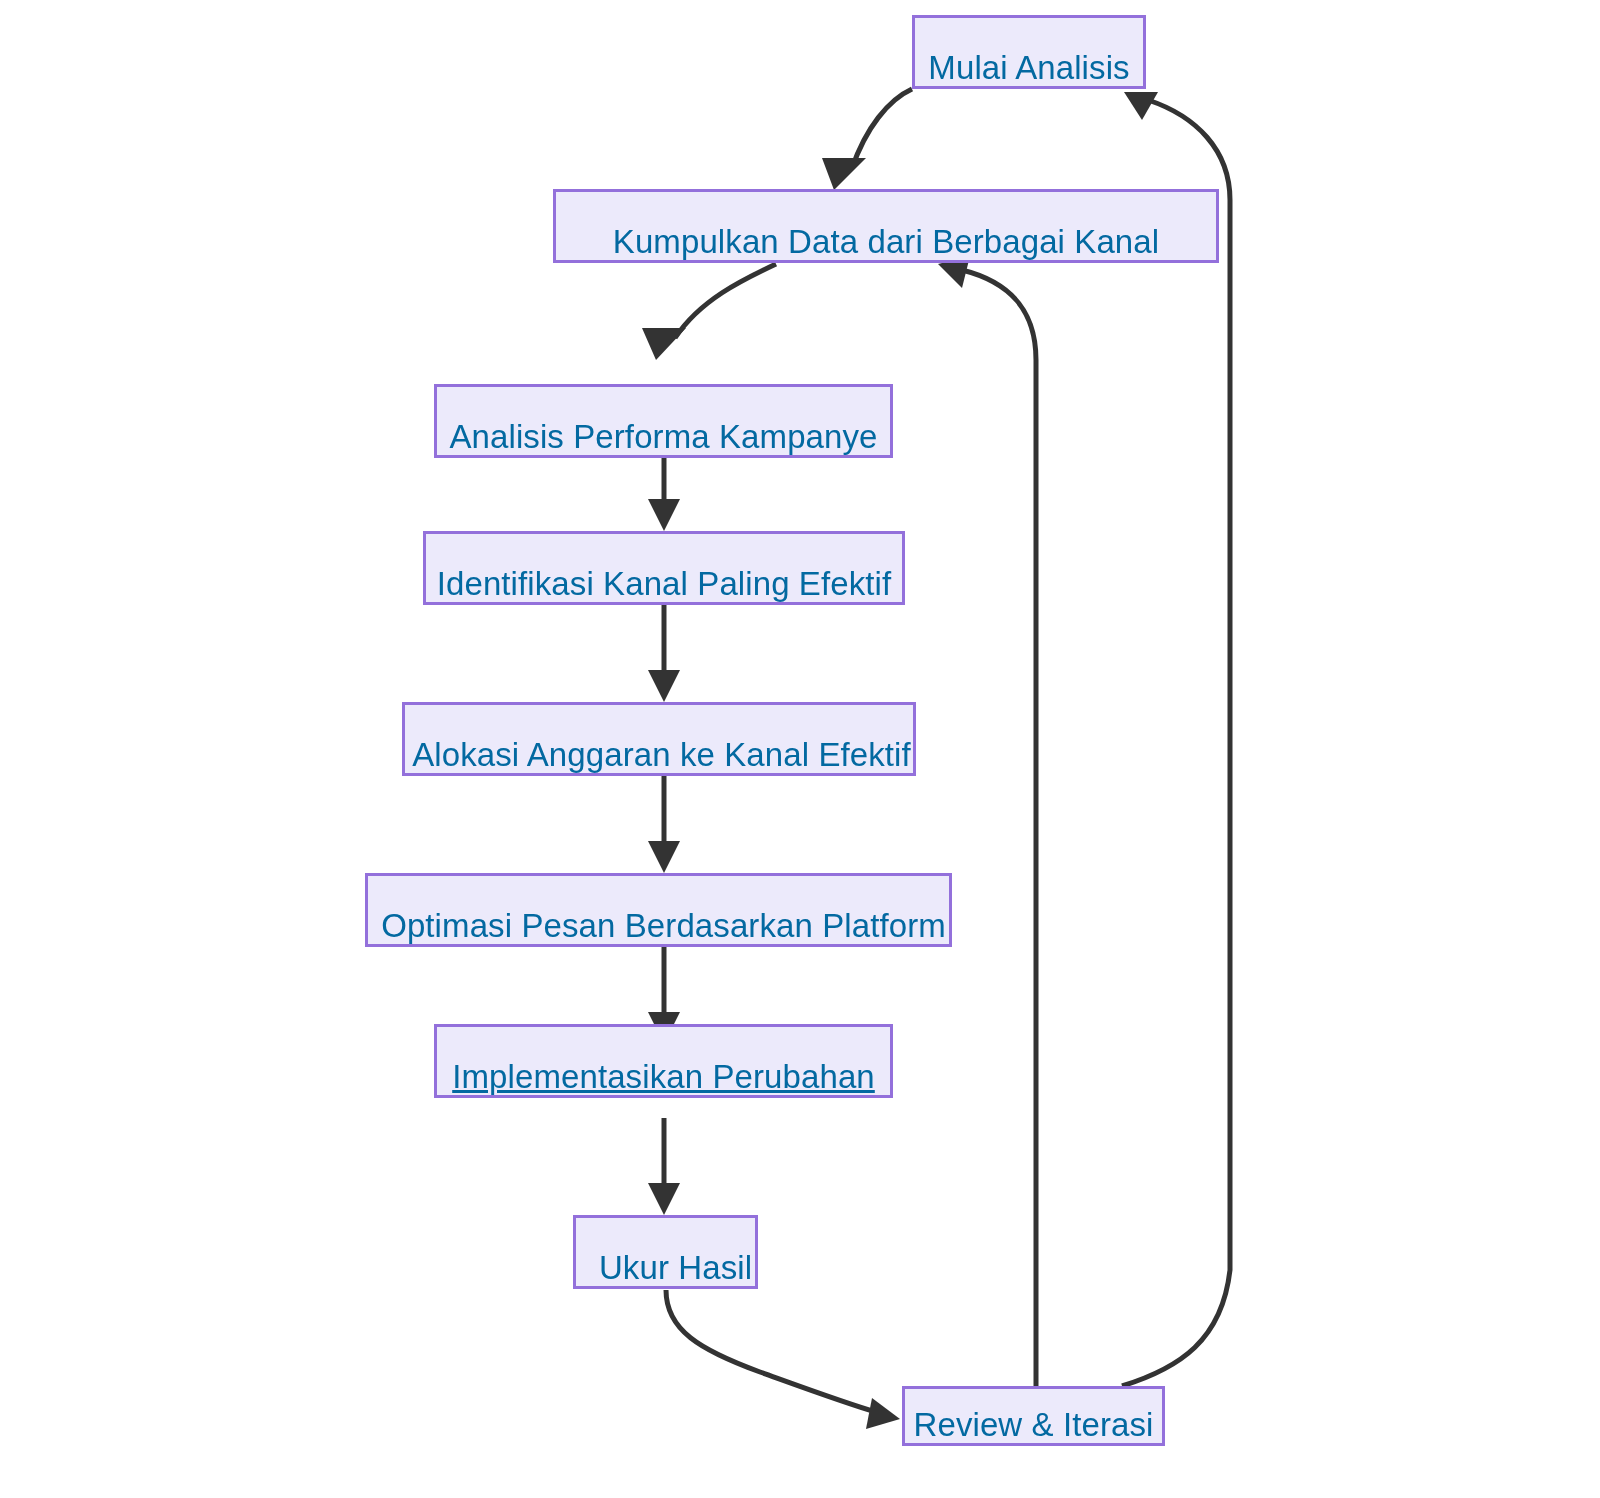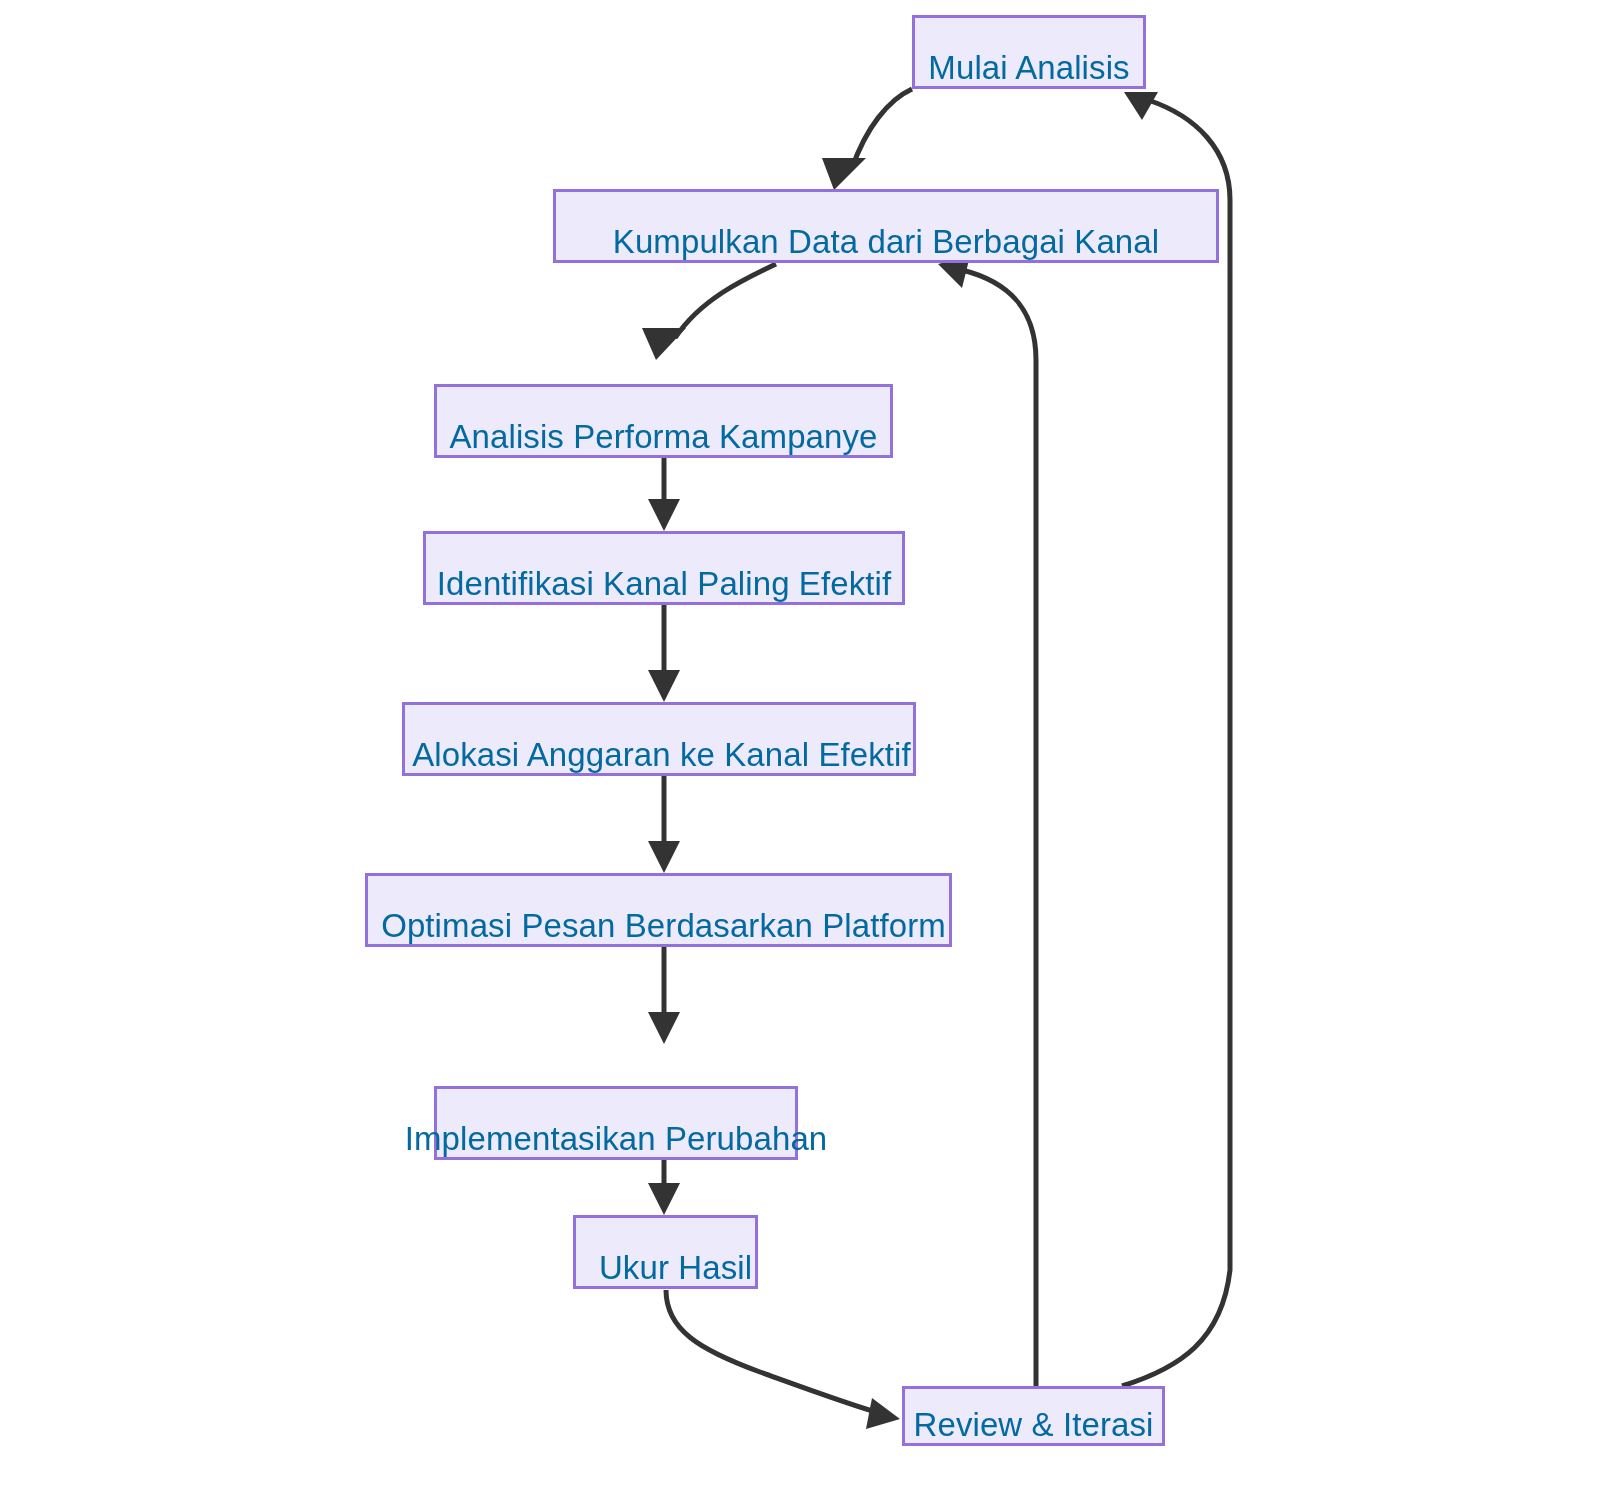--- a/index.html
+++ b/index.html
@@ -130,21 +130,21 @@
   </div>
 
   <div class="node" style="left:402px; top:702px; width:514px; height:74px;padding-left:23px;">
     <span class="node-label">Alokasi Anggaran ke Kanal Efektif</span>
   </div>
 
   <div class="node" style="left:365px; top:873px; width:587px; height:74px;padding-left:28px;">
     <span class="node-label">Optimasi Pesan Berdasarkan Platform</span>
   </div>
 
-  <div class="node" style="left:434px; top:1086px; width:364px; height:74px;">
+  <div class="node" style="left:434px; top:1024px; width:459px; height:74px;text-decoration:underline;">
     <span class="node-label">Implementasikan Perubahan</span>
   </div>
 
   <div class="node" style="left:573px; top:1215px; width:185px; height:74px;padding-left:38px;">
     <span class="node-label">Ukur Hasil</span>
   </div>
 
   <div class="node" style="left:902px; top:1386px; width:263px; height:60px;">
     <span class="node-label">Review &amp; Iterasi</span>
   </div>

